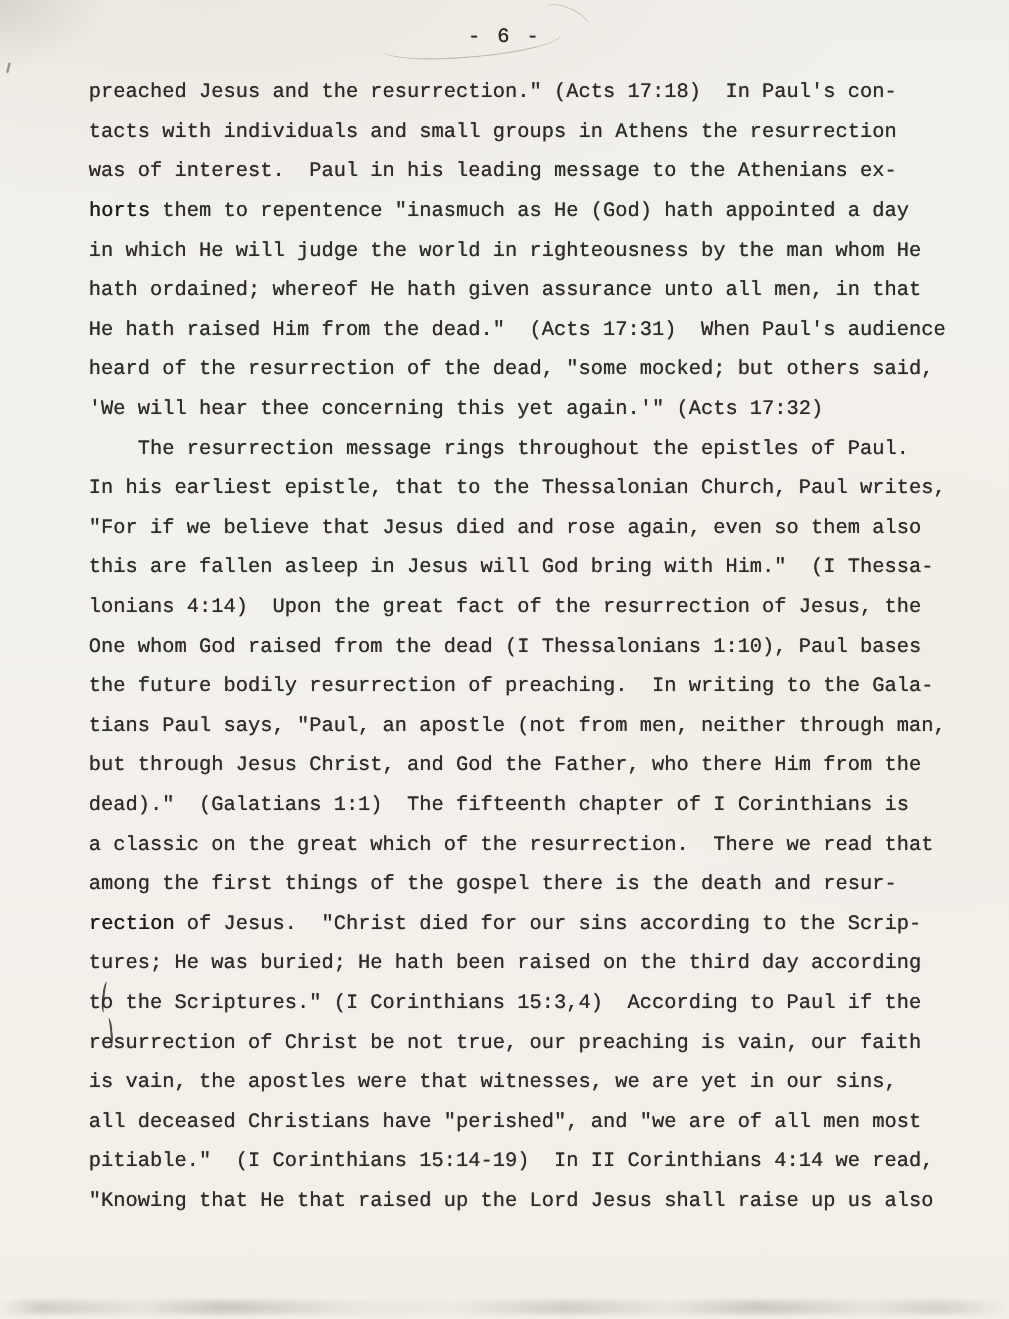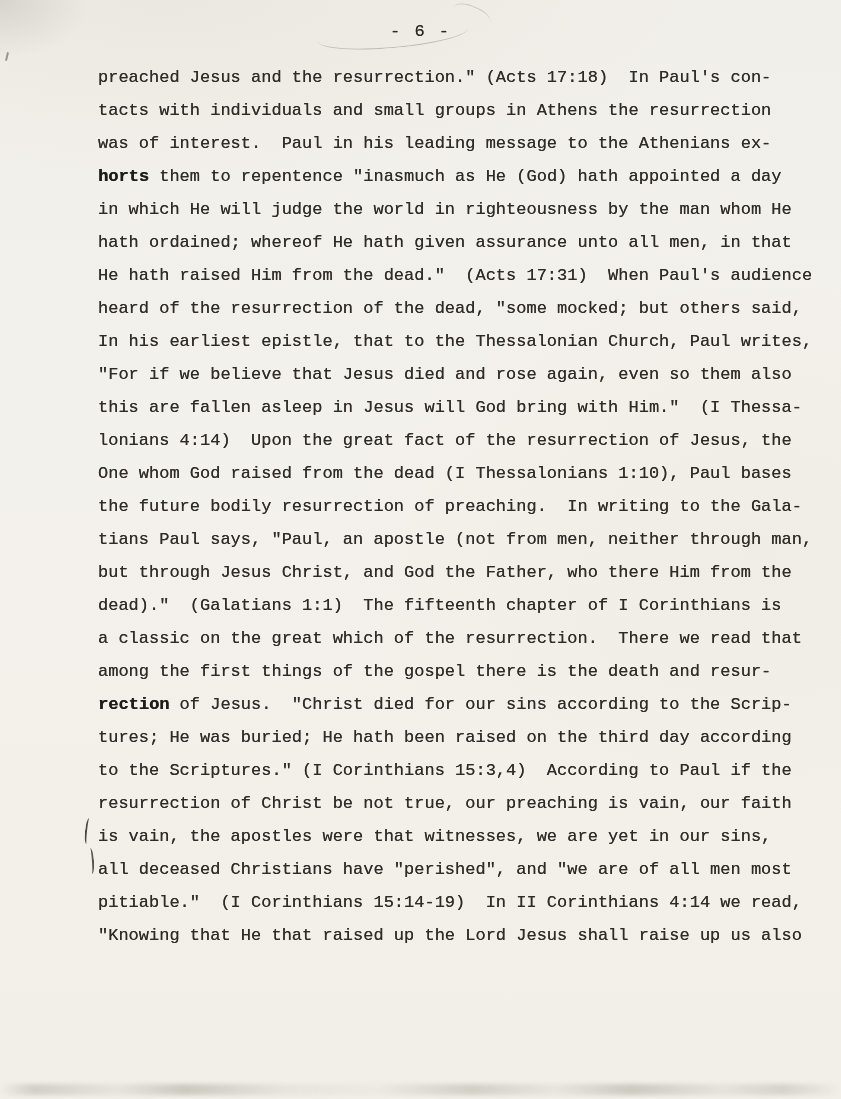--- a/index.html
+++ b/index.html
@@ -34,24 +34,23 @@
     left: 74px;
     top: 61px;
     width: 740px;
     color: #2e2c27;
     font-size: 17px;
     line-height: 33px;
     text-shadow: 0 0 0.6px rgba(46,44,39,0.85);
   }
   .line { white-space: pre; height: 33px; }
   .overtype {
-    font-weight: bold;
+    font-weight: normal;
     color: #1d1c18;
     text-shadow: 0.4px 0 0 rgba(29,28,24,0.9);
-    margin-left: 24px;
   }
   
   .pencil-arc {
     position: absolute;
     left: 318px;
     top: 22px;
     width: 150px;
     height: 26px;
     border: none;
     border-bottom: 1.5px solid rgba(130,125,110,0.45);
@@ -143,20 +142,22 @@
 
   <div class="body-text">
     <div class="line"><span class="overtype"></span><span>preached Jesus and the resurrection." (Acts 17:18)  In Paul's con-</span></div>
     <div class="line"><span class="overtype"></span><span>tacts with individuals and small groups in Athens the resurrection</span></div>
     <div class="line"><span class="overtype"></span><span>was of interest.  Paul in his leading message to the Athenians ex-</span></div>
     <div class="line"><span class="overtype">horts</span><span> them to repentence "inasmuch as He (God) hath appointed a day</span></div>
     <div class="line"><span class="overtype"></span><span>in which He will judge the world in righteousness by the man whom He</span></div>
     <div class="line"><span class="overtype"></span><span>hath ordained; whereof He hath given assurance unto all men, in that</span></div>
     <div class="line"><span class="overtype"></span><span>He hath raised Him from the dead."  (Acts 17:31)  When Paul's audience</span></div>
     <div class="line"><span class="overtype"></span><span>heard of the resurrection of the dead, "some mocked; but others said,</span></div>
+    <div class="line"><span class="overtype"></span><span>'We will hear thee concerning this yet again.'" (Acts 17:32)</span></div>
+    <div class="line"><span class="overtype"></span><span>    The resurrection message rings throughout the epistles of Paul.</span></div>
     <div class="line"><span class="overtype"></span><span>In his earliest epistle, that to the Thessalonian Church, Paul writes,</span></div>
     <div class="line"><span class="overtype"></span><span>"For if we believe that Jesus died and rose again, even so them also</span></div>
     <div class="line"><span class="overtype"></span><span>this are fallen asleep in Jesus will God bring with Him."  (I Thessa-</span></div>
     <div class="line"><span class="overtype"></span><span>lonians 4:14)  Upon the great fact of the resurrection of Jesus, the</span></div>
     <div class="line"><span class="overtype"></span><span>One whom God raised from the dead (I Thessalonians 1:10), Paul bases</span></div>
     <div class="line"><span class="overtype"></span><span>the future bodily resurrection of preaching.  In writing to the Gala-</span></div>
     <div class="line"><span class="overtype"></span><span>tians Paul says, "Paul, an apostle (not from men, neither through man,</span></div>
     <div class="line"><span class="overtype"></span><span>but through Jesus Christ, and God the Father, who there Him from the</span></div>
     <div class="line"><span class="overtype"></span><span>dead)."  (Galatians 1:1)  The fifteenth chapter of I Corinthians is</span></div>
     <div class="line"><span class="overtype"></span><span>a classic on the great which of the resurrection.  There we read that</span></div>

